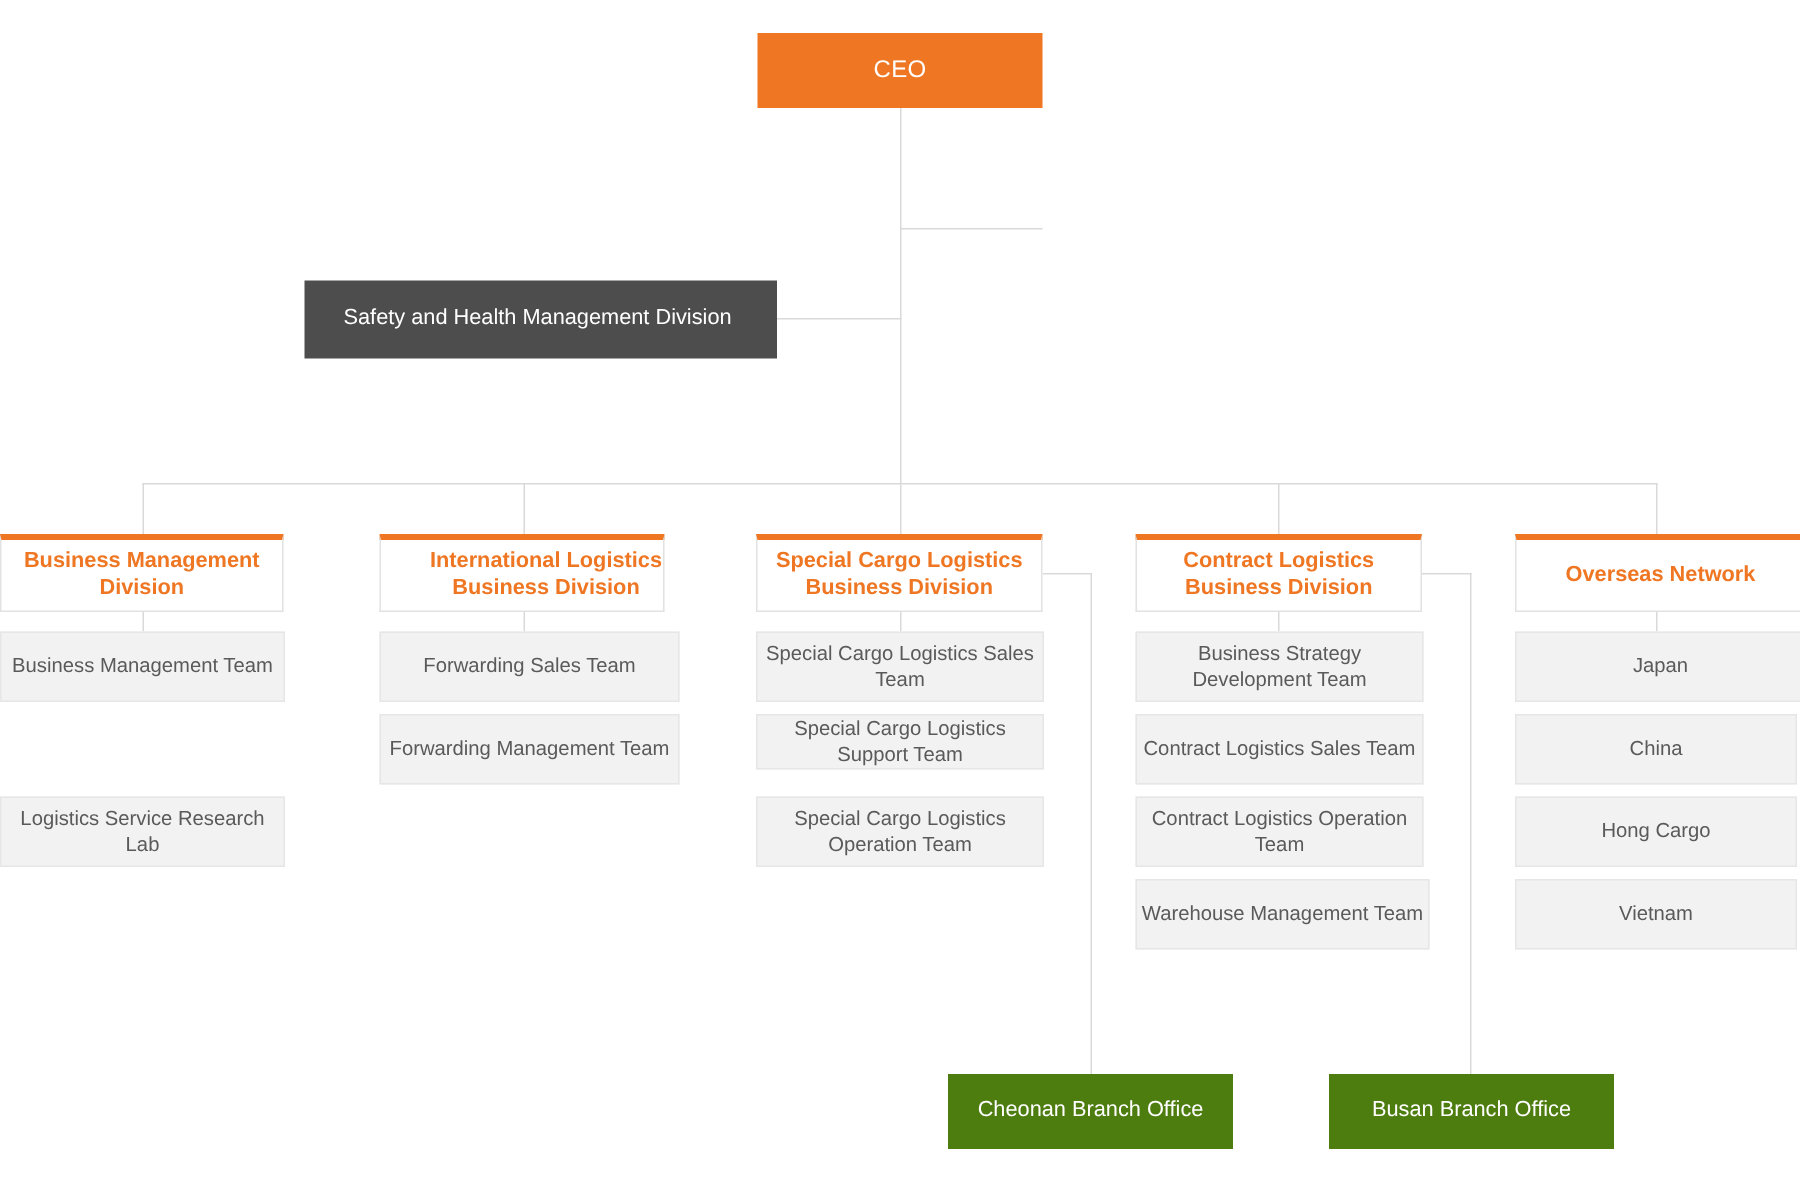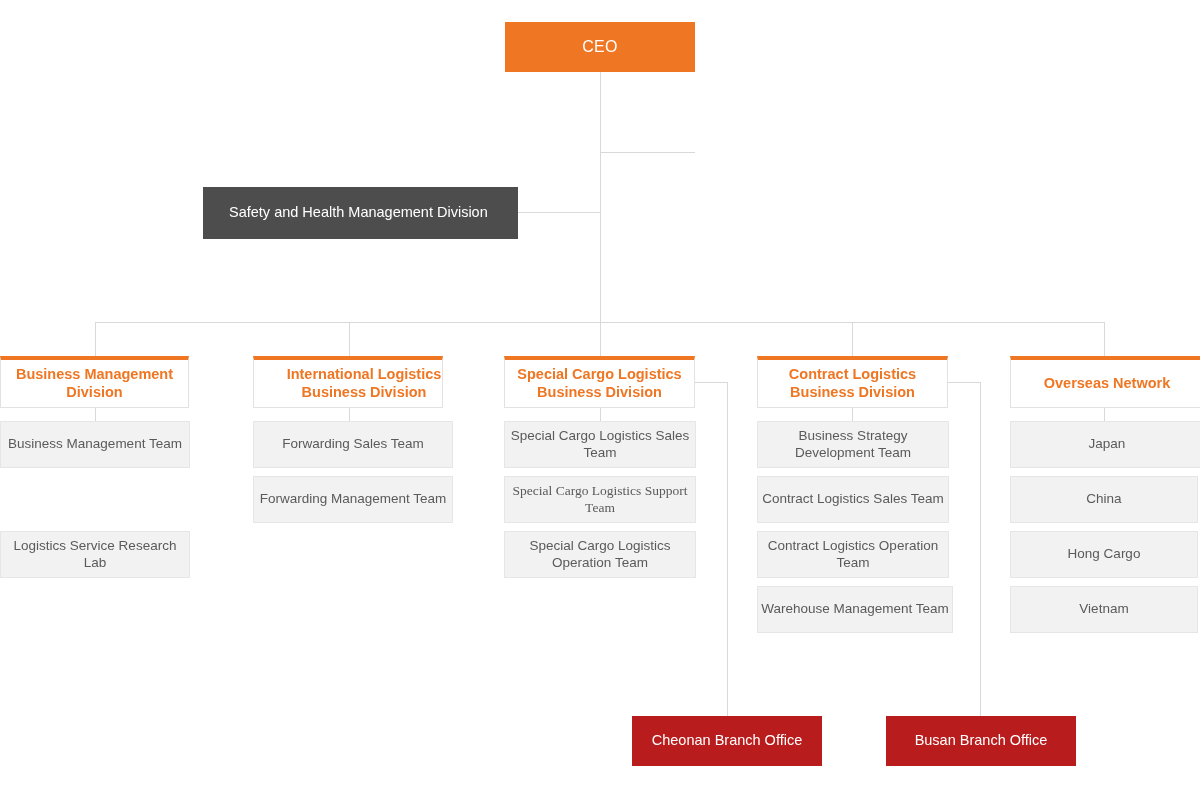--- a/index.html
+++ b/index.html
@@ -53,21 +53,21 @@
     font-size: 14.5px;
   }
   .box-dark.pad-left {
     justify-content: flex-start;
     padding-left: 26px;
     text-align: left;
   }
 
   
   .box-branch {
-    background: #b91c1c;
+    background: #4d7c0f;
     color: #ffffff;
     font-size: 14.5px;
   }
 
   
   .box-division {
     background: #ffffff;
     border: 1px solid #e2e2e2;
     border-top: 4px solid #ef7622;
     color: #ef7622;
@@ -144,21 +144,21 @@
   <div class="box box-team" style="left:253px; top:421px; width:200px; height:47px;">
     <span class="box-label">Forwarding Sales Team</span>
   </div>
 
   <div class="box box-division" style="left:504px; top:356px; width:191px; height:52px;">
     <span class="box-label">Special Cargo Logistics Business Division</span>
   </div>
   <div class="box box-team" style="left:504px; top:421px; width:192px; height:47px;">
     <span class="box-label">Special Cargo Logistics Sales Team</span>
   </div>
-  <div class="box box-team" style="left:504px; top:476px; width:192px; height:47px;font-family:Liberation Serif, serif;">
+  <div class="box box-team" style="left:504px; top:476px; width:192px; height:37px;">
     <span class="box-label">Special Cargo Logistics Support Team</span>
   </div>
   <div class="box box-team" style="left:504px; top:531px; width:192px; height:47px;">
     <span class="box-label">Special Cargo Logistics Operation Team</span>
   </div>
 
   <div class="box box-division" style="left:757px; top:356px; width:191px; height:52px;">
     <span class="box-label">Contract Logistics Business Division</span>
   </div>
   <div class="box box-team" style="left:757px; top:421px; width:192px; height:47px;">

